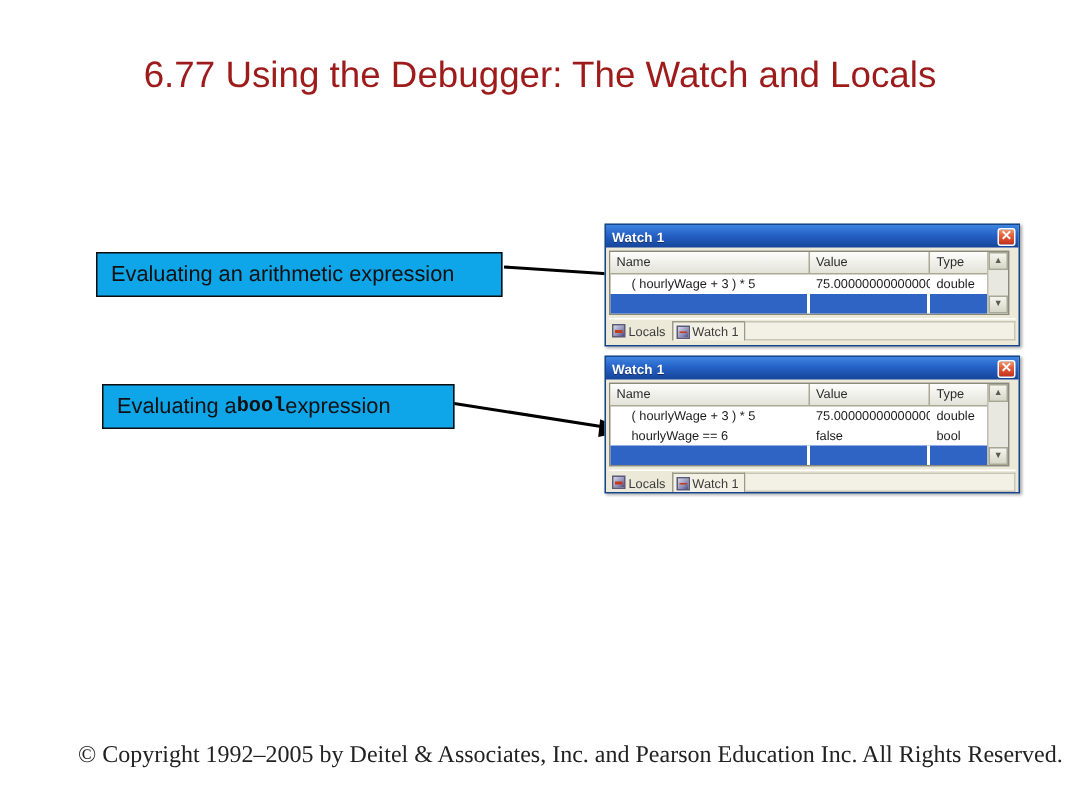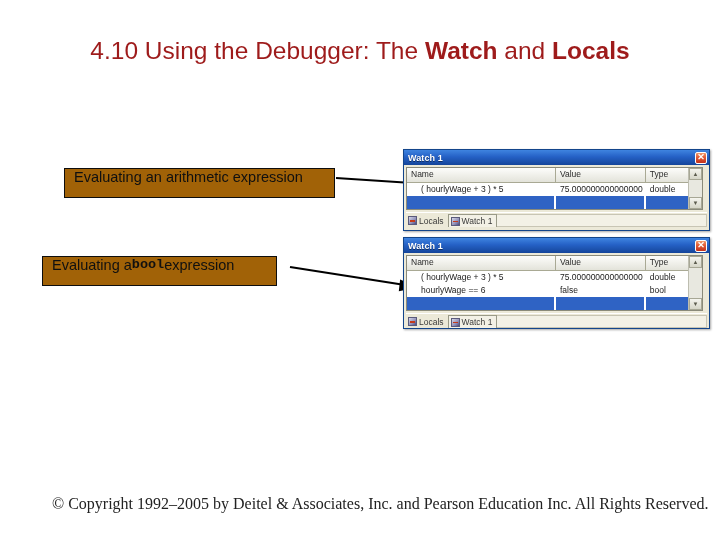--- a/index.html
+++ b/index.html
@@ -26,69 +26,69 @@
     position: absolute;
     left: 30px;
     top: 36px;
     width: 660px;
     text-align: center;
     color: #9e1b1b;
     font-size: 24.5px;
     line-height: 30px;
     letter-spacing: 0px;
   }
-  .slide-title b { font-weight: bold; }
+  .slide-title b { font-weight: normal; }
 
   
   .fig-caption {
     position: absolute;
     left: 41px;
     top: 118px;
     font-size: 13.5px;
     color: #1a1a1a;
     white-space: pre;
   }
 
   
   .callout {
     position: absolute;
-    background: #a16207;
+    background: #0ea5e9;
     border: 1.6px solid #0d0d0d;
     color: #101010;
     font-size: 14.5px;
     display: flex;
-    align-items: flex-start;
+    align-items: center;
     padding: 0 9px;
     box-sizing: border-box;
     white-space: nowrap;
   }
   .callout .mono {
     font-family: "Liberation Mono", "DejaVu Sans Mono", monospace;
     font-weight: bold;
     font-size: 13.5px;
   }
   #callout-arith {
     left: 64px; top: 168px; width: 271px; height: 30px;
   }
   #callout-bool {
-    left: 42px; top: 256px; width: 235px; height: 30px;
+    left: 68px; top: 256px; width: 235px; height: 30px;
   }
 
   
   .connectors {
     position: absolute;
     left: 0; top: 0;
     width: 720px; height: 540px;
     pointer-events: none;
   }
 
   
   .watch-window {
     position: absolute;
-    width: 307px;
+    width: 277px;
     background: #ece9d8;
     border: 1px solid #13458b;
     box-sizing: border-box;
     box-shadow: 1px 1px 2px rgba(0,0,0,0.35);
     font-size: 8.5px;
     color: #000;
   }
   #watch-window-1 { left: 403px; top: 149px; height: 82px; }
   #watch-window-2 { left: 403px; top: 237px; height: 92px; }
 
@@ -256,21 +256,21 @@
     color: #222222;
     white-space: nowrap;
   }
 </style>
 </head>
 <body>
 
 <div class="slide">
 
   <div class="slide-title">
-    <span>4.10  Using the Debugger: The </span><b>Watch</b><span> and </span><b>Locals</b><br>
+    <span>6.77  Using the Debugger: The </span><b>Watch</b><span> and </span><b>Locals</b><br>
   </div>
 
 
   <svg class="connectors" viewBox="0 0 720 540">
     <g stroke="#000000" stroke-width="2.1" fill="#000000">
       <line x1="336" y1="178" x2="412" y2="183"></line>
       <polygon points="421,184 408,179 409,188"></polygon>
       <line x1="290" y1="267" x2="405" y2="285"></line>
       <polygon points="415,287 401,281 400,290"></polygon>
     </g>

